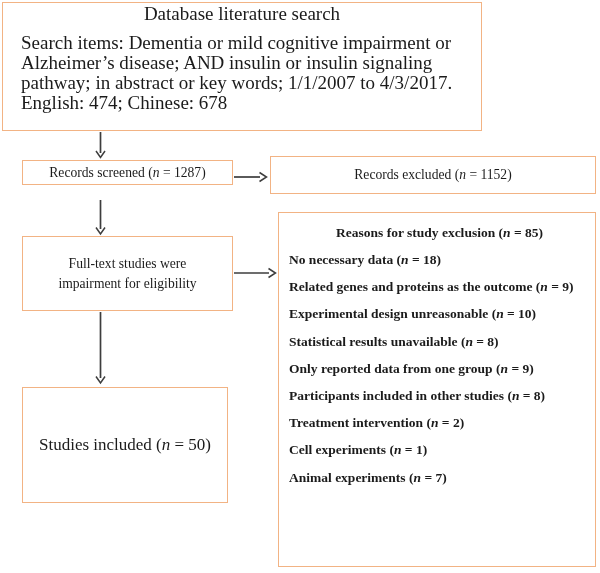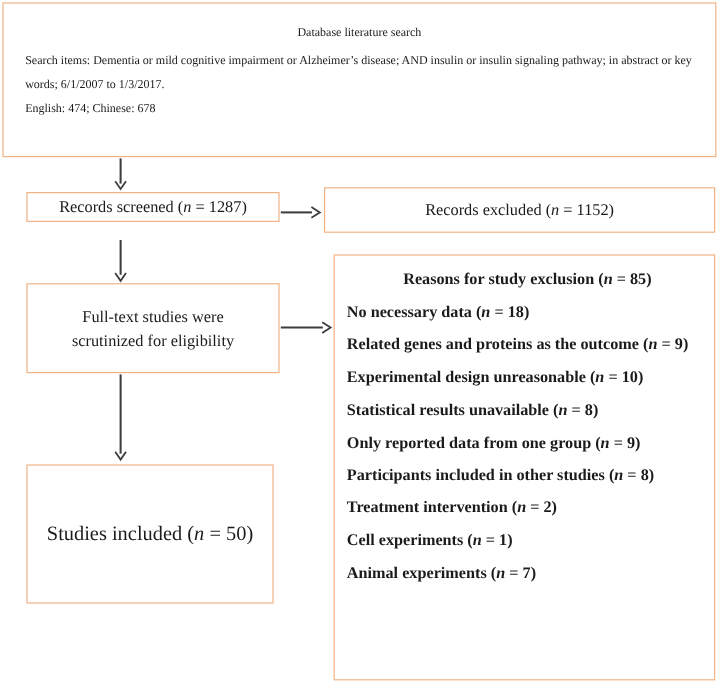--- a/index.html
+++ b/index.html
@@ -17,21 +17,21 @@
     position: absolute;
     background: #ffffff;
     border: 1.6px solid #f2b384;
   }
   .center {
     display: flex;
     align-items: center;
     justify-content: center;
     text-align: center;
   }
-  #top-box    { left: 2px;   top: 2px;   width: 595px; height: 129px; padding-top: 19px; font-size: 10px; }
+  #top-box    { left: 2px;   top: 2px;   width: 480px; height: 129px; font-size: 19px; }
   .top-title  { text-align: center; margin-bottom: 8px; }
   .top-line   { padding: 0 18px; line-height: 20px; }
 
   #screened-box { left: 22px;  top: 160px; width: 211px; height: 25px;  font-size: 13.6px; }
   #excluded-box { left: 270px; top: 156px; width: 326px; height: 38px;  font-size: 13.6px; }
   #fulltext-box { left: 22px;  top: 236px; width: 211px; height: 75px;  font-size: 13.6px; }
   #fulltext-box .wrap { display: inline-block; width: 175px; line-height: 20px; }
   #included-box { left: 22px;  top: 387px; width: 206px; height: 116px; font-size: 17px; }
 
   #reasons-box  { left: 278px; top: 212px; width: 318px; height: 355px; padding: 10px 5px 0 10px; font-weight: bold; }
@@ -44,34 +44,34 @@
   .head  { stroke-width: 1.5; }
   i { font-style: italic; }
 </style>
 </head>
 <body>
 
 <div>
 
   <div class="box" id="top-box">
     <div class="top-title">Database literature search</div>
-    <div class="top-line">Search items: Dementia or mild cognitive impairment or Alzheimer’s disease; AND insulin or insulin signaling pathway; in abstract or key words; 6/1/2007 to 1/3/2017.</div>
+    <div class="top-line">Search items: Dementia or mild cognitive impairment or Alzheimer’s disease; AND insulin or insulin signaling pathway; in abstract or key words; 1/1/2007 to 4/3/2017.</div>
     <div class="top-line">English: 474; Chinese: 678</div>
   </div>
 
   <div class="box center" id="screened-box">
     <span>Records screened (<i>n</i> = 1287)</span>
   </div>
 
   <div class="box center" id="excluded-box">
     <span>Records excluded (<i>n</i> = 1152)</span>
   </div>
 
   <div class="box center" id="fulltext-box">
-    <span class="wrap">Full-text studies were scrutinized for eligibility</span>
+    <span class="wrap">Full-text studies were impairment for eligibility</span>
   </div>
 
   <div class="box center" id="included-box">
     <span>Studies included (<i>n</i> = 50)</span>
   </div>
 
   <div class="box" id="reasons-box">
     <div class="reasons-title">Reasons for study exclusion (<i>n</i> = 85)</div>
     <div class="reason-item">No necessary data (<i>n</i> = 18)</div>
     <div class="reason-item">Related genes and proteins as the outcome (<i>n</i> = 9)</div>

